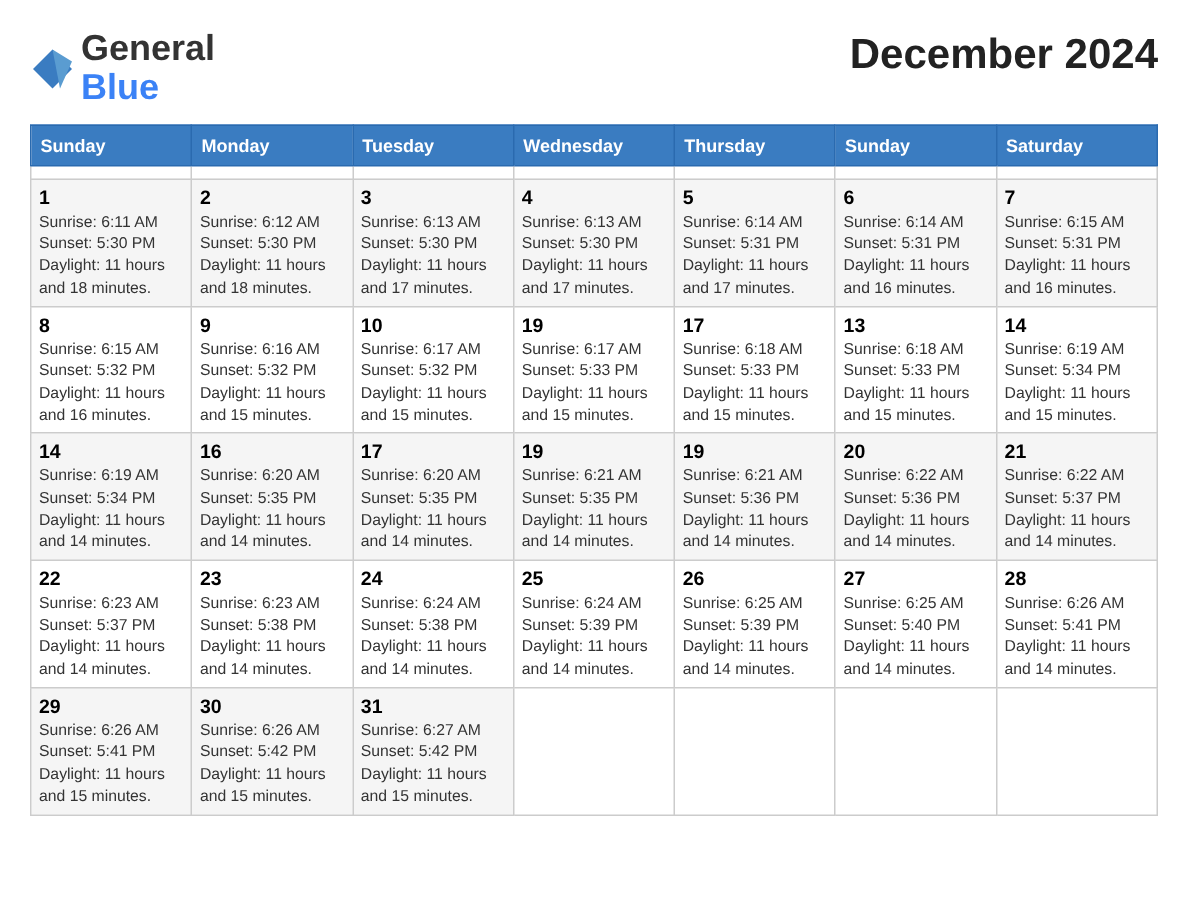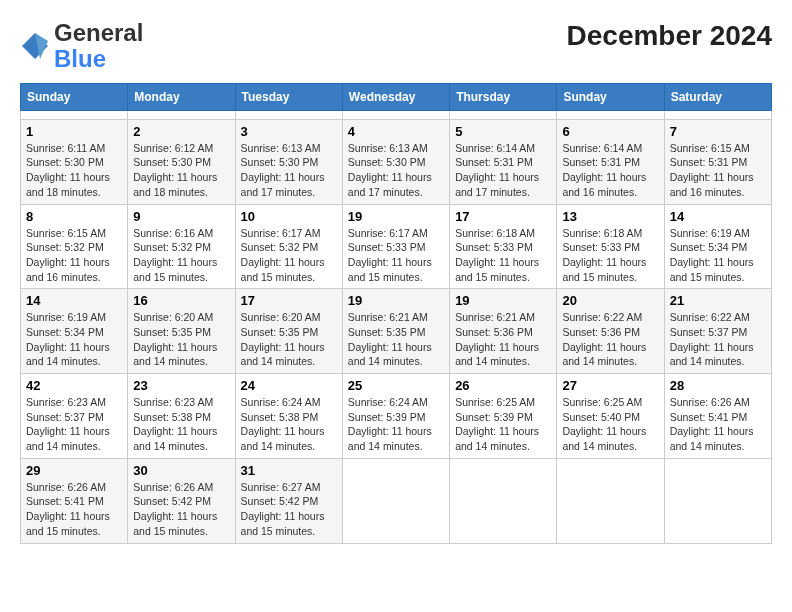--- a/index.html
+++ b/index.html
@@ -299,21 +299,21 @@
         <span class="day-num">21</span>
         <div class="day-info">
           <span>Sunrise: 6:22 AM</span><br>
           <span>Sunset: 5:37 PM</span><br>
           <span>Daylight: 11 hours and 14 minutes.</span>
         </div>
       </td>
       </tr>
       <tr>
         <td>
-        <span class="day-num">42</span>
+        <span class="day-num">22</span>
         <div class="day-info">
           <span>Sunrise: 6:23 AM</span><br>
           <span>Sunset: 5:37 PM</span><br>
           <span>Daylight: 11 hours and 14 minutes.</span>
         </div>
       </td>
         <td>
         <span class="day-num">23</span>
         <div class="day-info">
           <span>Sunrise: 6:23 AM</span><br>

